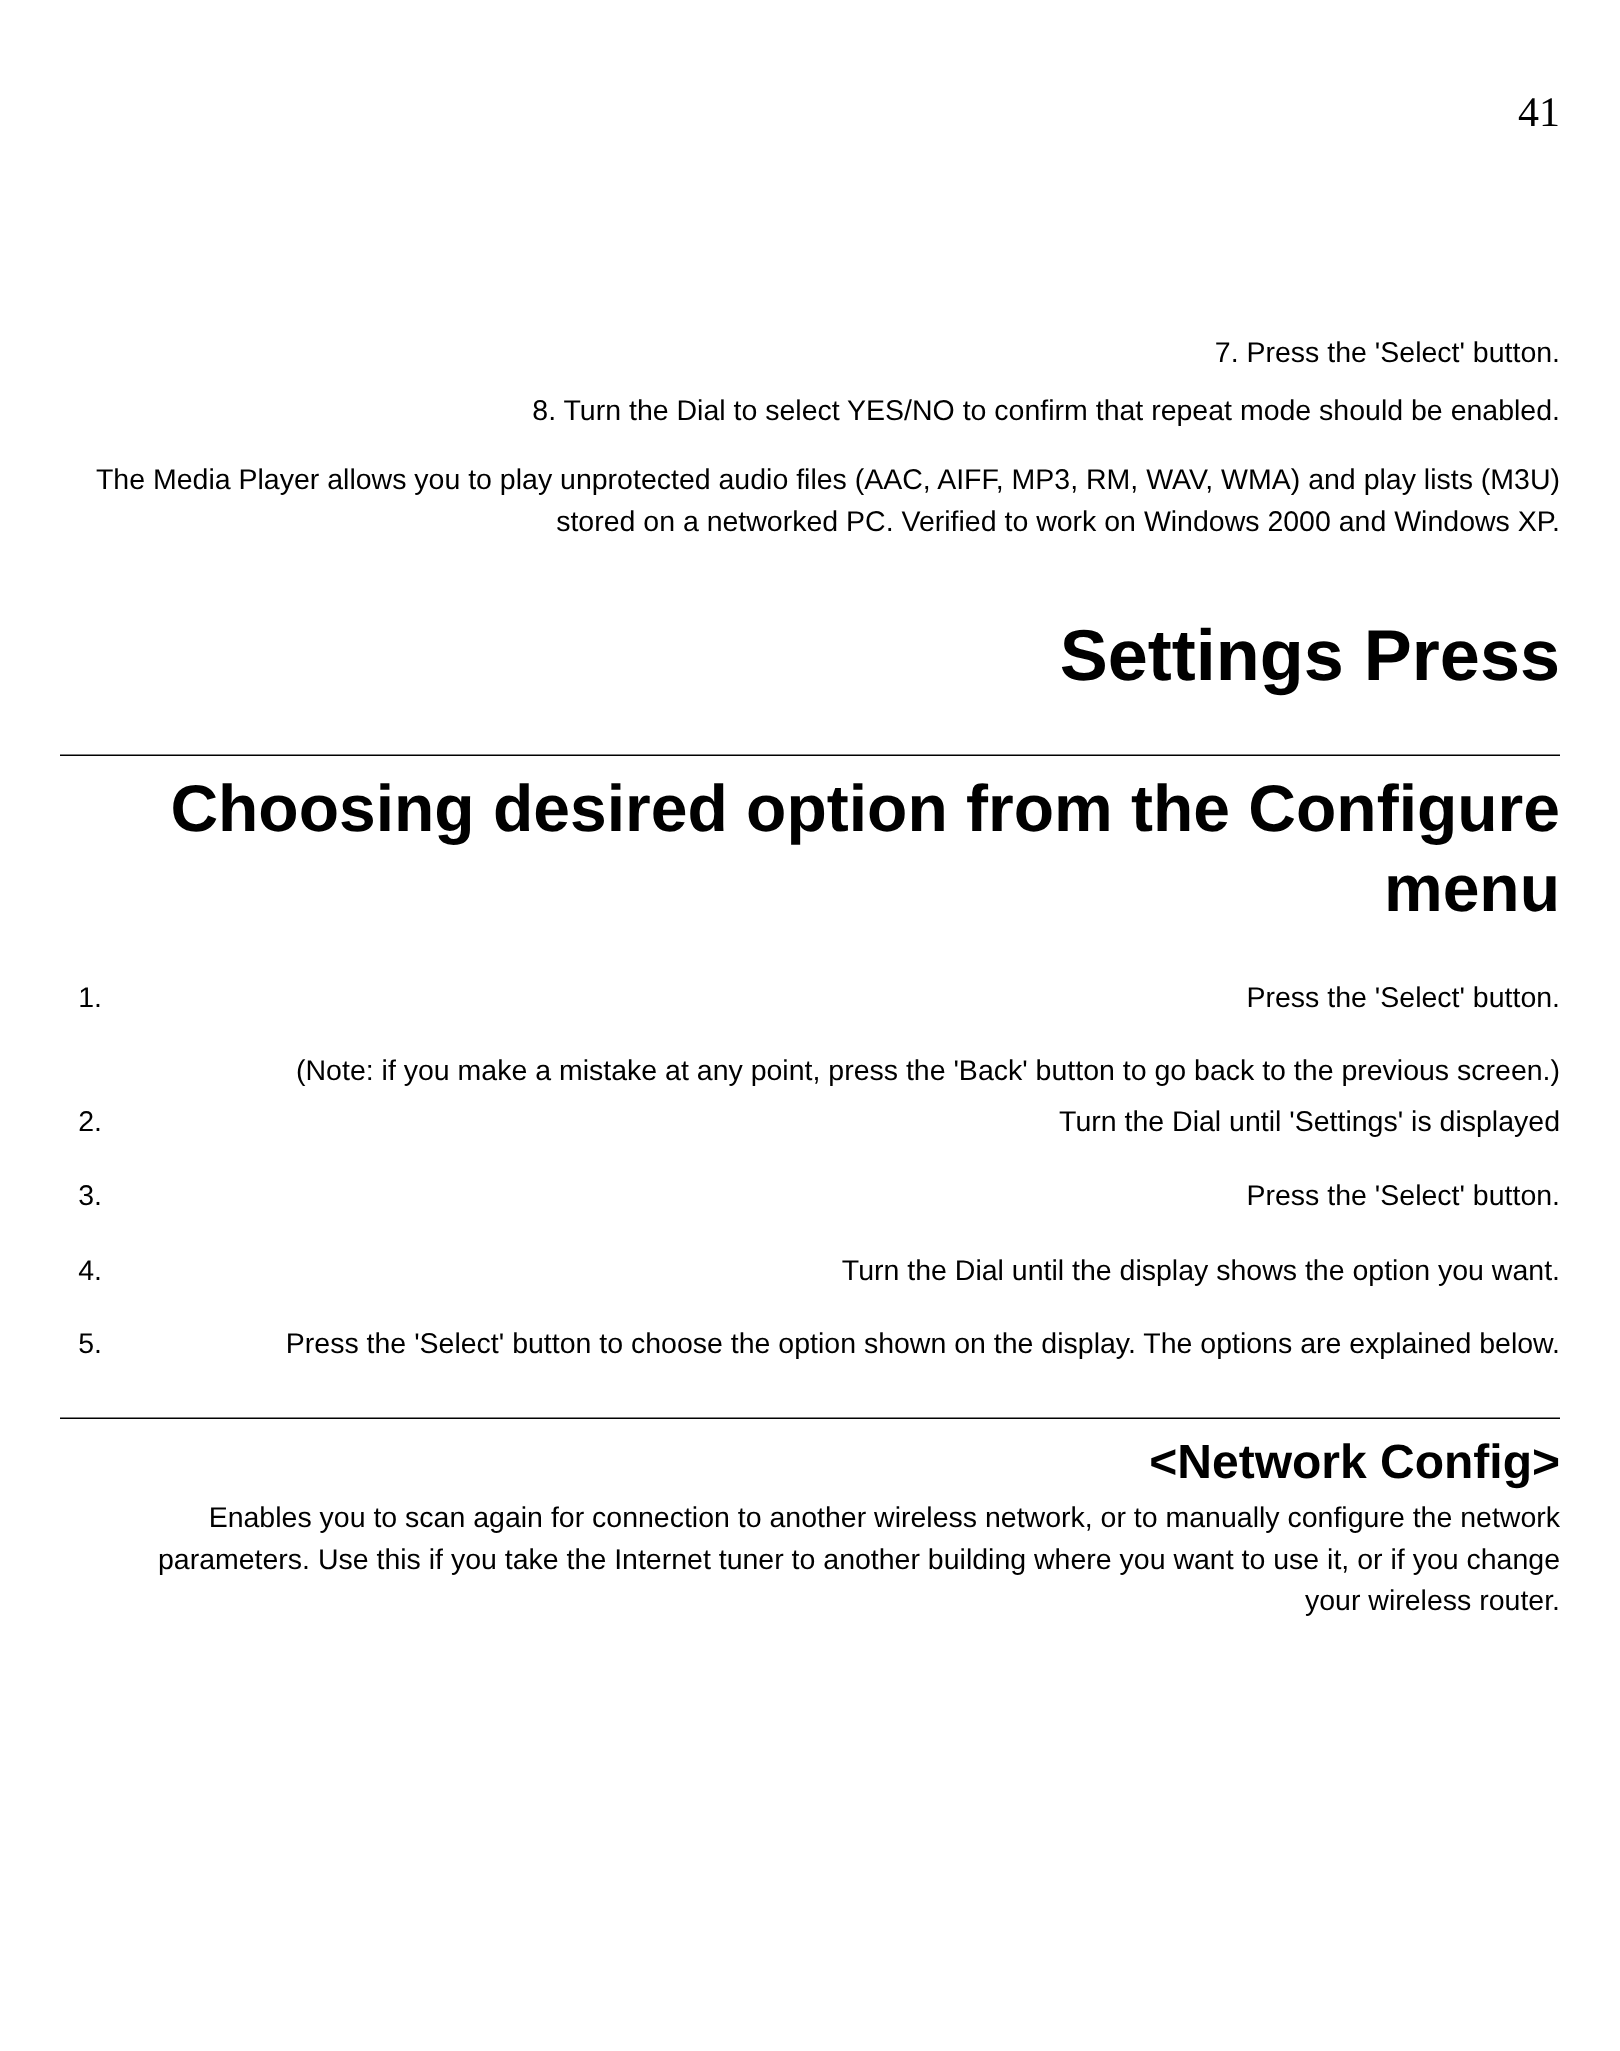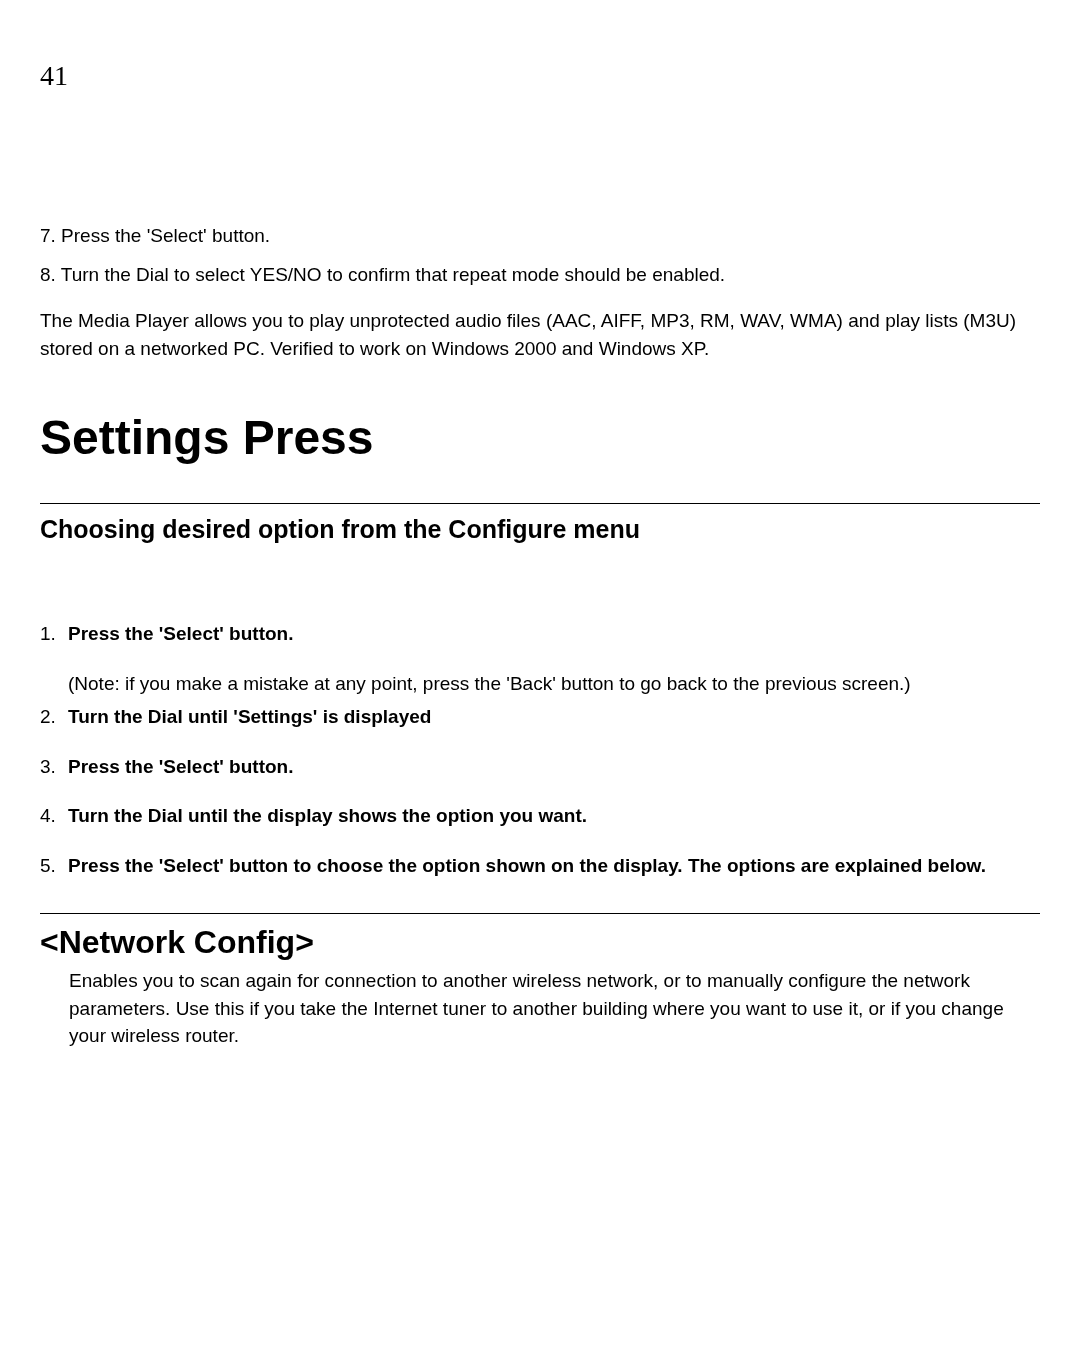--- a/index.html
+++ b/index.html
@@ -1,18 +1,19 @@
 <!DOCTYPE html>
 <html><head>
   <meta charset="utf-8">
   <style>
     * {
       margin: 0;
       padding: 0;
       box-sizing: border-box;
+      text-align: right;
     }
     body {
       width: 1080px;
       height: 1367px;
       background: #ffffff;
       font-family: Arial, Helvetica, sans-serif;
       color: #000000;
       padding: 60px 40px 40px 40px;
     }
     .page-number {
@@ -37,41 +38,40 @@
       font-size: 48px;
       font-weight: bold;
       margin-bottom: 38px;
     }
     .hr {
       border: none;
       border-top: 1px solid #000;
       margin-bottom: 10px;
     }
     .h2 {
-      font-size: 25px;
+      font-size: 44px;
       font-weight: bold;
       line-height: 1.2;
-      margin-bottom: 76px;
+      margin-bottom: 32px;
     }
     .numbered-list {
       margin-bottom: 34px;
     }
     .numbered-item {
       font-size: 19px;
       line-height: 1.45;
       margin-bottom: 22px;
       display: flex;
     }
     .numbered-item .num {
       width: 28px;
       flex-shrink: 0;
     }
     .numbered-item .txt {
       flex: 1;
-      font-weight: bold;
     }
     .note {
       font-size: 19px;
       line-height: 1.45;
       margin-top: 18px;
       margin-left: 28px;
       margin-bottom: 6px;
     }
     .h3 {
       font-size: 32px;

